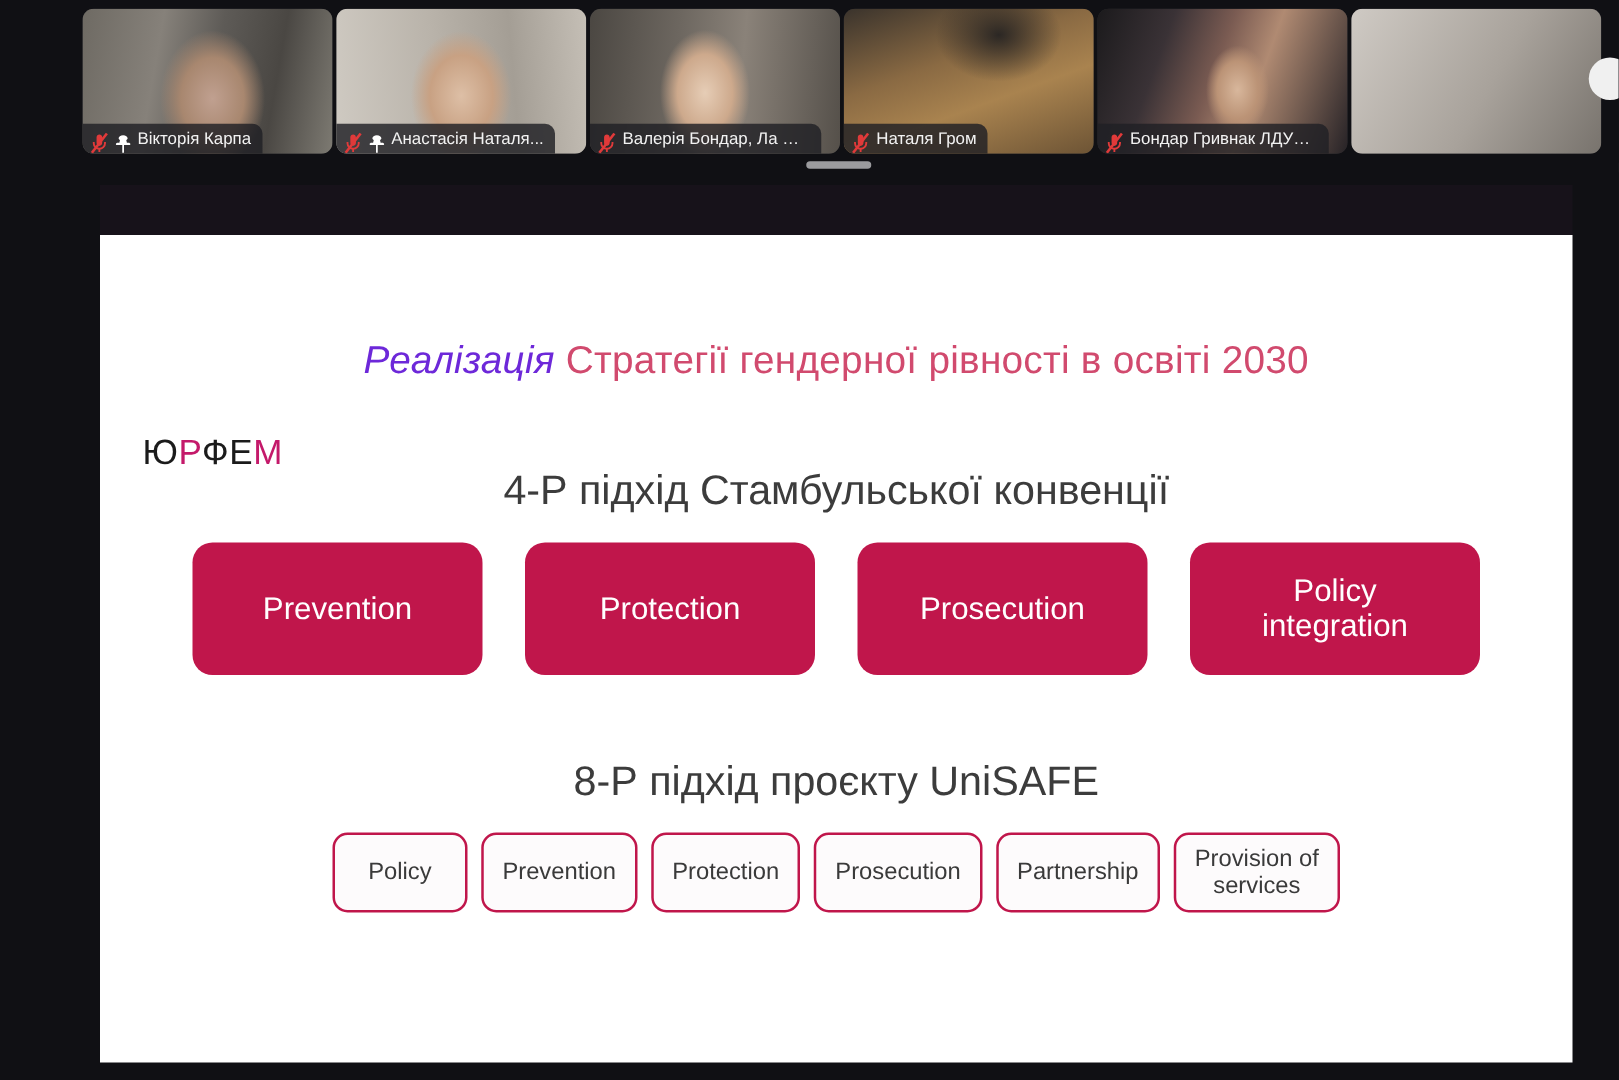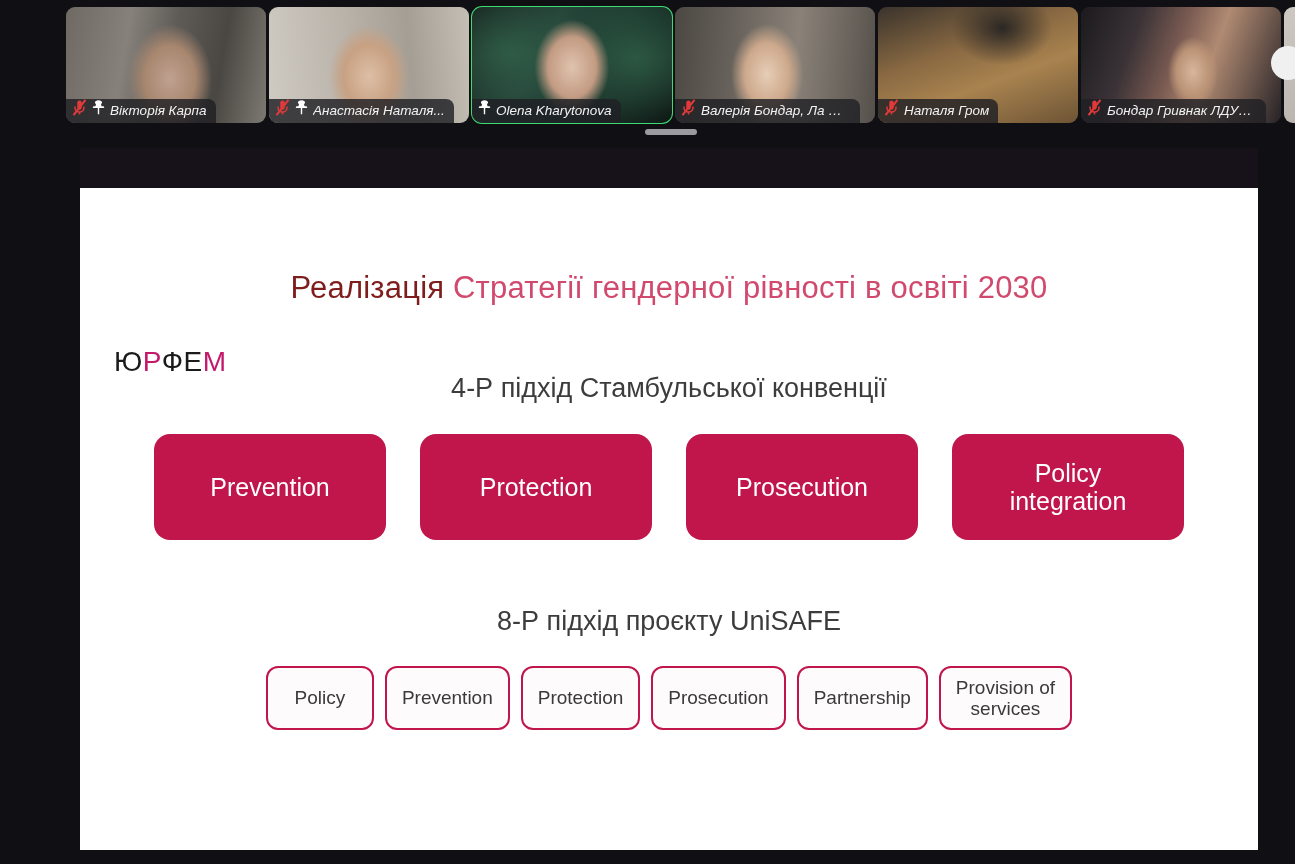--- a/index.html
+++ b/index.html
@@ -51,26 +51,25 @@
   .v5 { background:
       radial-gradient(ellipse 70px 52px at 62% 18%, #2b2724 0%, rgba(0,0,0,0) 72%),
       linear-gradient(160deg, #3a332c 0%, #8a6a43 38%, #a9834f 62%, #6d5435 100%); }
   .v6 { background:
       radial-gradient(ellipse 34px 48px at 56% 56%, #d8b79c 0%, #bb9376 48%, rgba(0,0,0,0) 74%),
       linear-gradient(110deg, #1b1a1c 0%, #3a3236 26%, #7a5b52 46%, #b08a72 62%, #262226 100%); }
   .v7 { background: linear-gradient(120deg, #cfcac4 0%, #a8a29b 55%, #78736d 100%); }
 
   .tile-label {
     position: absolute; left: 0; bottom: 0;
-    display: flex; align-items: flex-start; gap: 5px;
+    display: flex; align-items: flex-end; gap: 5px;
     height: 24px; max-width: 100%;
     padding: 0 9px 0 6px;
     background: rgba(32,32,36,0.82);
     border-top-right-radius: 8px;
-    font-style: italic;
   }
   .tile-name {
     color: #f2f2f2; font-size: 13.5px; line-height: 24px;
     white-space: nowrap; overflow: hidden; text-overflow: ellipsis;
     max-width: 150px;
   }
   .ic { flex: 0 0 auto; display: block; }
 
   
   .strip-handle {
@@ -101,27 +100,27 @@
     font-size: 28px; font-weight: 400; letter-spacing: 0.5px;
     color: #1b1b1b;
   }
   .logo .hl { color: #c4196a; }
 
   .slide-title {
     position: absolute; left: 0; right: 0; top: 82px;
     text-align: center;
     font-size: 31px; font-weight: 400; letter-spacing: .2px;
   }
-  .slide-title .t-dark { color: #7f1d1d; }
+  .slide-title .t-dark { color: #6d28d9; font-style: italic; }
   .slide-title .t-accent { color: #d14a6e; }
 
   .section-head {
     position: absolute; left: 0; right: 0;
     text-align: center;
-    color: #3c3c3c; font-size: 27px; font-weight: 400;
+    color: #3c3c3c; font-size: 33px; font-weight: 400;
   }
   .head-1 { top: 185px; }
   .head-2 { top: 418px; }
 
   .row {
     position: absolute; display: flex; justify-content: center;
   }
   .row-filled { top: 246px; left: 0; right: 0; gap: 34px; }
   .row-outline { top: 478px; left: 0; right: 0; gap: 11px; }
 
@@ -185,29 +184,20 @@
               <path d="M3 7.6v.9c0 2.49 2.01 4.5 4.5 4.5s4.5-2.01 4.5-4.5v-.9" fill="none" stroke="#e03a3a" stroke-width="1.5"></path>
               <path d="M7.5 13v2.6" stroke="#e03a3a" stroke-width="1.5"></path>
               <path d="M1.5 16.2L13.5 0.8" stroke="#e03a3a" stroke-width="2.1"></path>
             </svg>
             <svg class="ic" width="13" height="16" viewBox="0 0 13 16">
               <path d="M6.5 1.2c-2.1 0-3.6 1.2-3.6 2.4 0 .7.5 1.1 1.1 1.4l-.5 2.2H2.2c-.8 0-1.5.5-1.5 1.1 0 .4.4.7 1 .7h4.1v6.2h1.4V9h4.1c.6 0 1-.3 1-.7 0-.6-.7-1.1-1.5-1.1H9.5L9 5c.6-.3 1.1-.7 1.1-1.4 0-1.2-1.5-2.4-3.6-2.4z" fill="#ffffff"></path>
             </svg>
             <span class="tile-name">Анастасія Наталя...</span>
           </div>
         </div>
-        <div class="tile active">
-          <div class="tile-video v3"></div>
-          <div class="tile-label">
-            <svg class="ic" width="13" height="16" viewBox="0 0 13 16">
-              <path d="M6.5 1.2c-2.1 0-3.6 1.2-3.6 2.4 0 .7.5 1.1 1.1 1.4l-.5 2.2H2.2c-.8 0-1.5.5-1.5 1.1 0 .4.4.7 1 .7h4.1v6.2h1.4V9h4.1c.6 0 1-.3 1-.7 0-.6-.7-1.1-1.5-1.1H9.5L9 5c.6-.3 1.1-.7 1.1-1.4 0-1.2-1.5-2.4-3.6-2.4z" fill="#ffffff"></path>
-            </svg>
-            <span class="tile-name">Olena Kharytonova</span>
-          </div>
-        </div>
         <div class="tile">
           <div class="tile-video v4"></div>
           <div class="tile-label">
             <svg class="ic" width="15" height="17" viewBox="0 0 15 17">
               <path d="M7.5 1.6c-1.25 0-2.25 1-2.25 2.25v4.6c0 1.24 1 2.25 2.25 2.25s2.25-1.01 2.25-2.25V3.85c0-1.25-1-2.25-2.25-2.25z" fill="#e03a3a"></path>
               <path d="M3 7.6v.9c0 2.49 2.01 4.5 4.5 4.5s4.5-2.01 4.5-4.5v-.9" fill="none" stroke="#e03a3a" stroke-width="1.5"></path>
               <path d="M7.5 13v2.6" stroke="#e03a3a" stroke-width="1.5"></path>
               <path d="M1.5 16.2L13.5 0.8" stroke="#e03a3a" stroke-width="2.1"></path>
             </svg>
             <span class="tile-name">Валерія Бондар, Ла Ст...</span>

